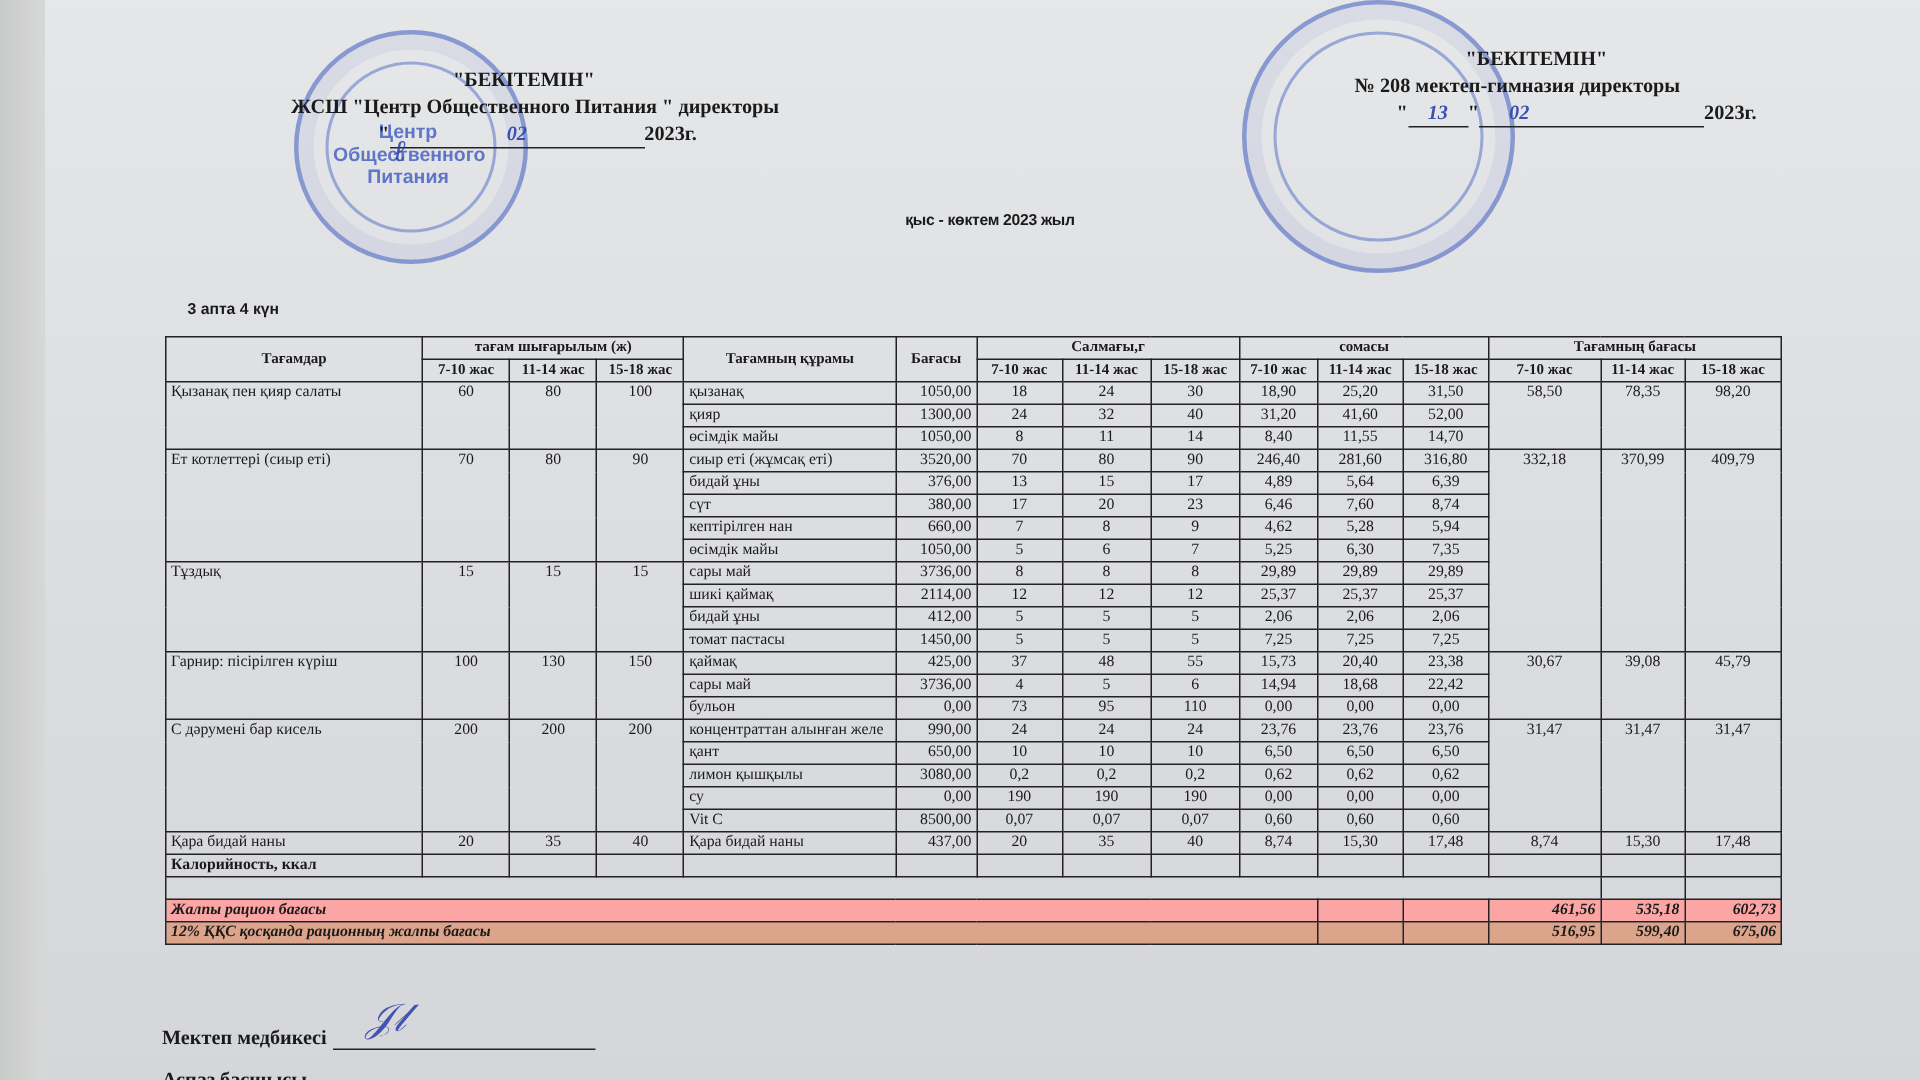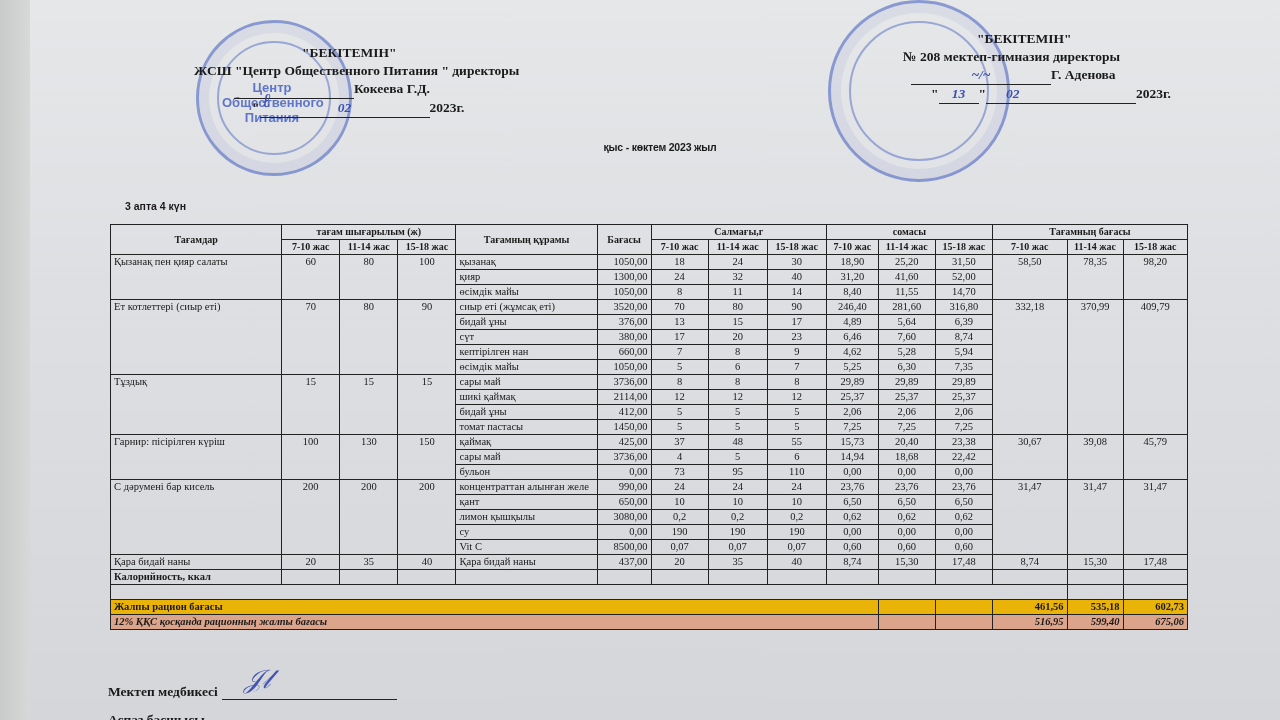--- a/index.html
+++ b/index.html
@@ -52,21 +52,21 @@
   }
   table.menu td, table.menu th {
     border:1px solid #222; padding:0 3px; height:14px; vertical-align:top;
   }
   table.menu th { font-weight:bold; text-align:center; vertical-align:middle; font-size:10px; }
   .hdr-row1 th { height:26px; }
   .hdr-row2 th { height:28px; }
   .c { text-align:center; }
   .r { text-align:right; }
   .b { font-weight:bold; }
-  .yellow td { background:#eab308; font-weight:bold; }
+  .yellow td { background:#fca5a5; font-weight:bold; font-style:italic; }
   .orange td { background:#dca48a; font-weight:bold; font-style:italic;margin-top:25px; }
   .blank td { height:14px; }
   .footer { position:absolute; left:108px; top:684px; font-weight:bold; font-size:13.5px; }
   .footer .u { width:175px; height:14px; vertical-align:bottom; margin-left:4px; }
   .footer2 { position:absolute; left:108px; top:712px; font-weight:bold; font-size:13.5px; }
 </style>
 </head>
 <body>
 
 <div class="left-edge"></div>
@@ -76,29 +76,27 @@
     <div class="inner"></div>
   </div>
 <div class="stamp-label" style="left:222px;top:80px;width:100px;">Центр Общественного Питания</div>
 <div class="stamp stamp-right">
     <div class="inner"></div>
   </div>
 
 <div class="approve approve-left">
   <div class="line" style="padding-left:108px">"БЕКІТЕМІН"</div>
   <div class="line">ЖСШ "Центр Общественного Питания " директоры</div>
-  <div class="line" style="padding-left:40px"><span class="u" style="width:120px">&nbsp;</span><span>Кокеева Г.Д.</span></div>
   <div class="line" style="padding-left:58px"><span>"</span><span class="u" style="width:170px;text-align:center;color:#3a4fb0;font-style:italic">02</span><span>2023г.</span></div>
 </div>
 <div class="sig" style="left:262px;top:88px;">ℓ</div>
 
 <div class="approve approve-right">
   <div class="line" style="padding-left:74px">"БЕКІТЕМІН"</div>
   <div class="line">№ 208 мектеп-гимназия директоры</div>
-  <div class="line" style="padding-left:8px"><span class="u" style="width:140px;color:#3a4fb0;font-style:italic;text-align:center">~/~</span><span>Г. Аденова</span></div>
   <div class="line" style="padding-left:28px">"<span class="u" style="width:40px;text-align:center;color:#3a4fb0;font-style:italic">13</span>"<span class="u" style="width:130px;text-align:left;padding-left:20px;color:#3a4fb0;font-style:italic">02</span><span>2023г.</span></div>
 </div>
 
 <div class="title">
   <div>қыс - көктем 2023 жыл</div>
 </div>
 <div class="day">3 апта  4 күн</div>
 
 <table class="menu">
   <colgroup>

